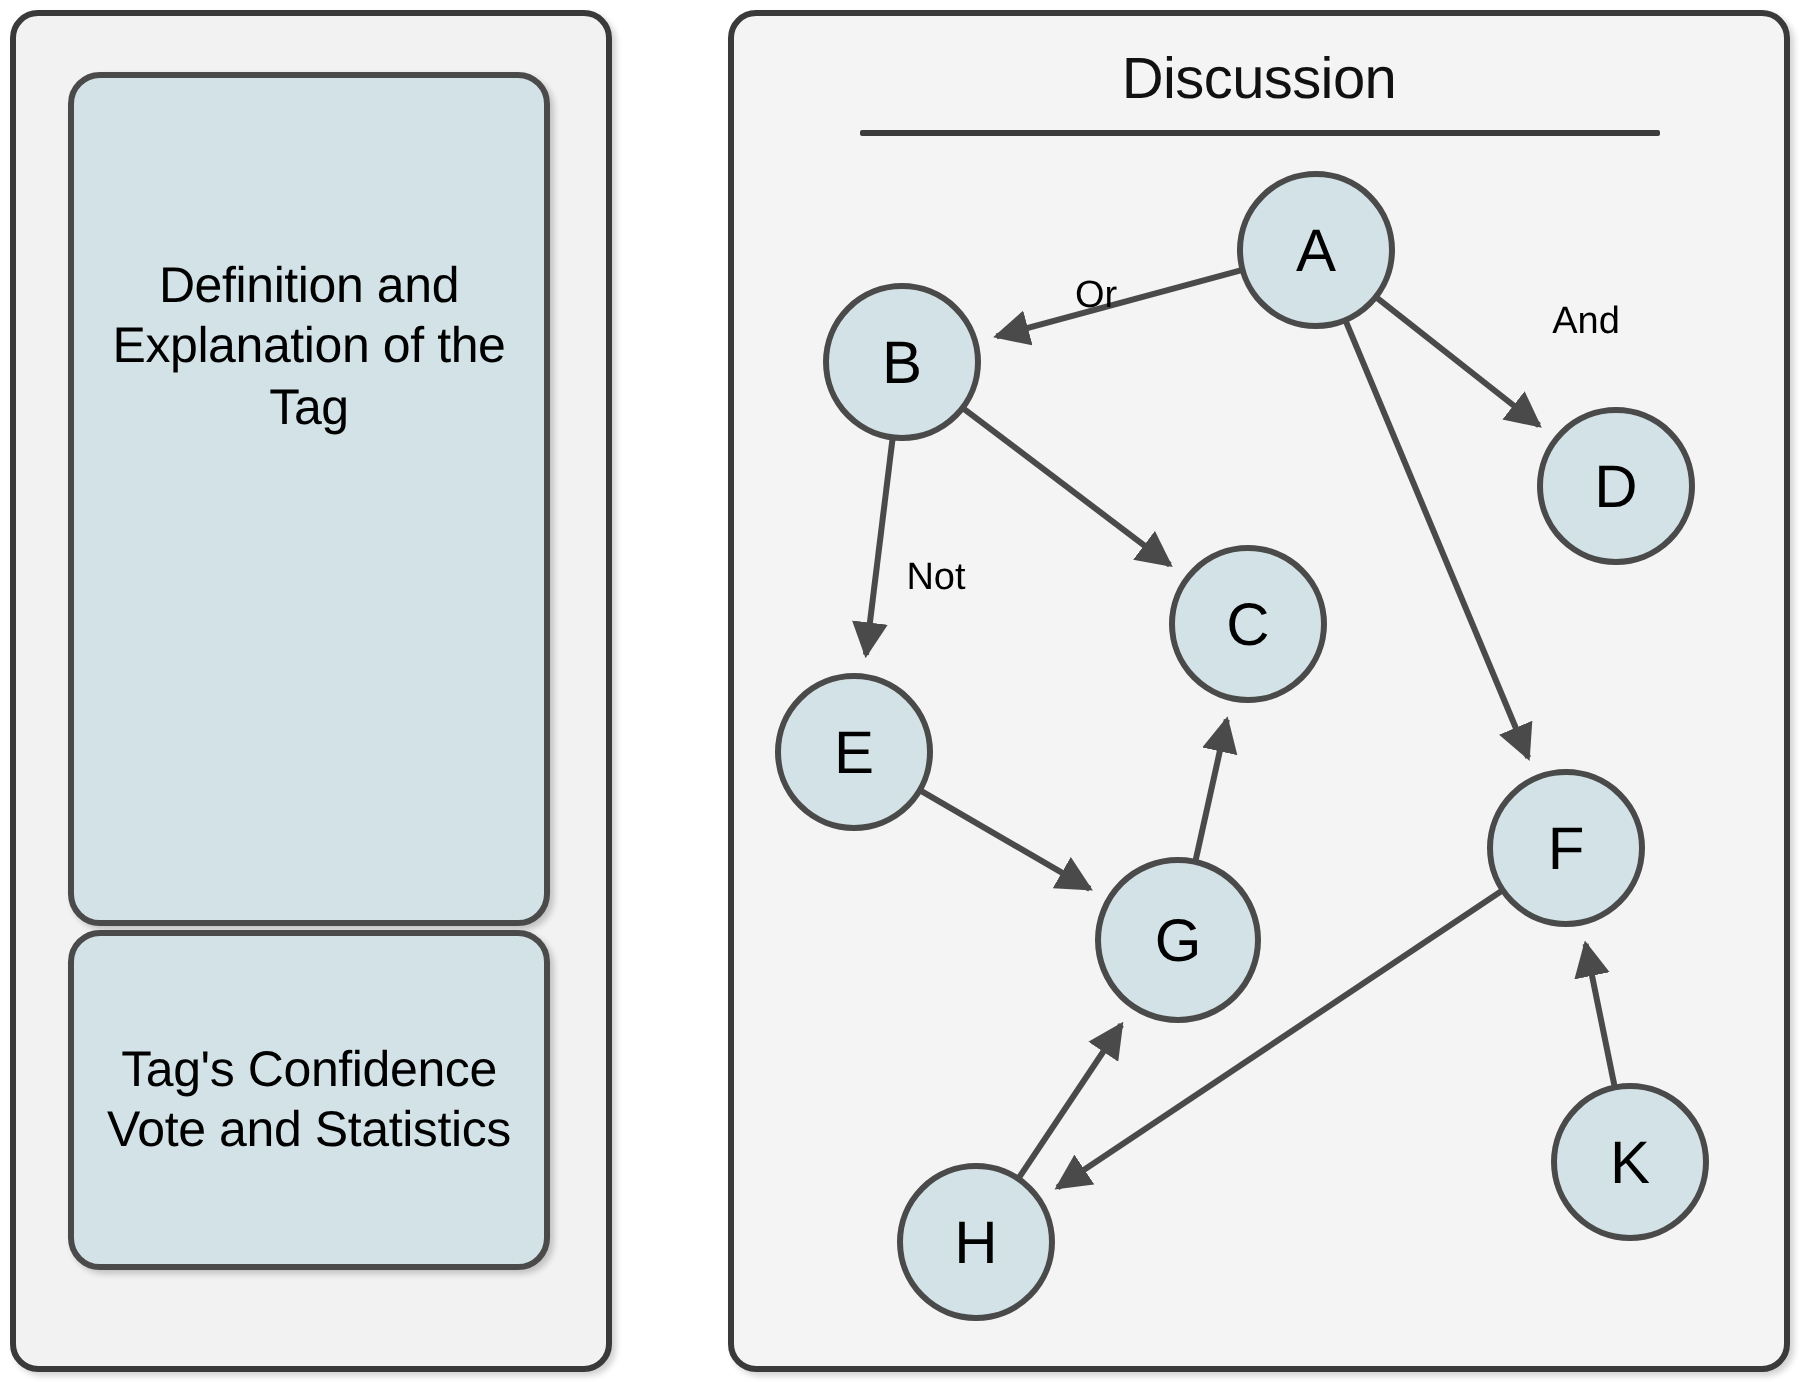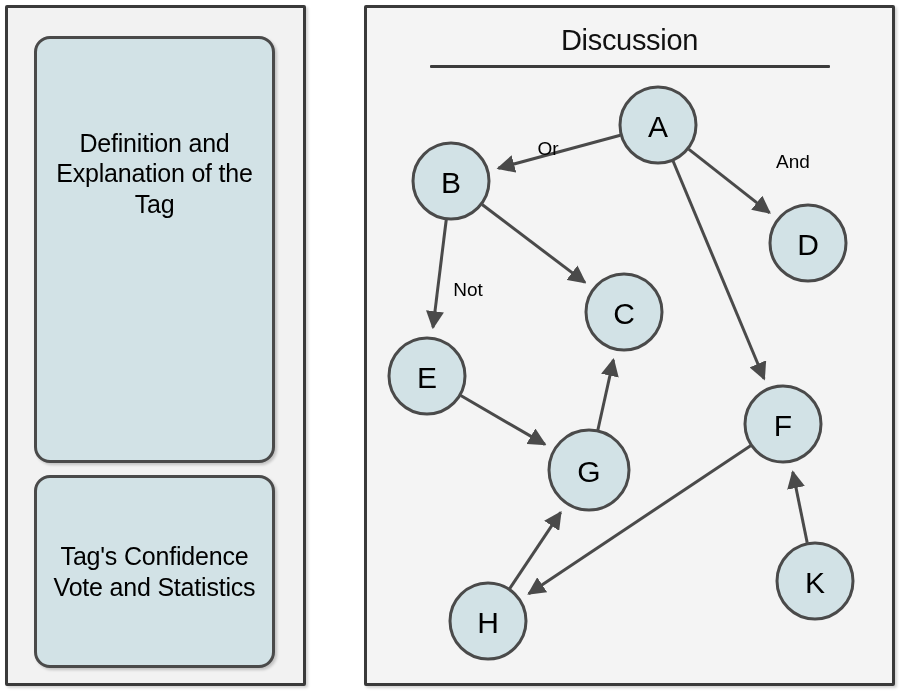--- a/index.html
+++ b/index.html
@@ -20,21 +20,21 @@
     height: 691px;
     background: #ffffff;
   }
 
   
   .panel {
     position: absolute;
     box-sizing: border-box;
     background: #f2f2f2;
     border: 3px solid #3a3a3a;
-    border-radius: 2px;
+    border-radius: 14px;
     box-shadow: 2px 2px 3px rgba(0,0,0,0.18);
   }
   #left-panel {
     left: 5px;
     top: 5px;
     width: 301px;
     height: 681px;
   }
   #right-panel {
     left: 364px;
@@ -67,23 +67,23 @@
   }
   #definition-card .card-text {
     position: relative;
     top: -76px;
     font-size: 25px;
     line-height: 1.22;
     letter-spacing: -0.2px;
   }
   #confidence-card {
     left: 26px;
-    top: 467px;
+    top: 457px;
     width: 241px;
-    height: 193px;
+    height: 170px;
     padding: 0 10px;
   }
   #confidence-card .card-text {
     font-size: 25px;
     line-height: 1.22;
     letter-spacing: -0.2px;
   }
 
   
   #discussion-title {

